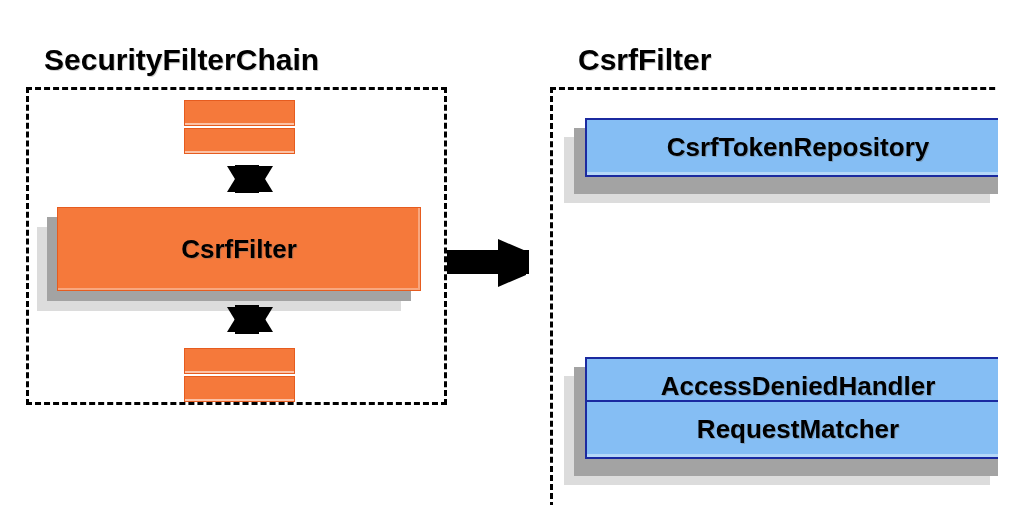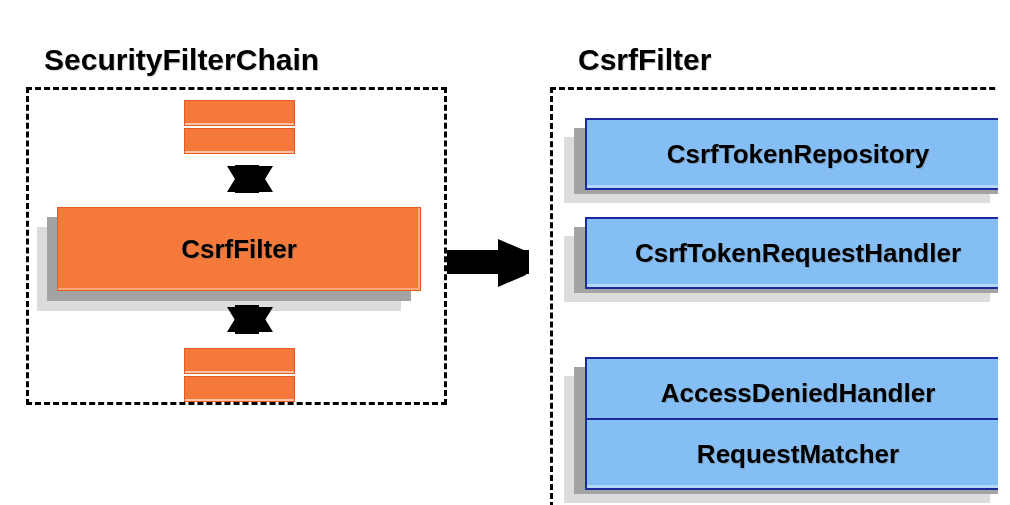--- a/index.html
+++ b/index.html
@@ -99,32 +99,32 @@
     position:absolute;right:0;top:0;width:0;height:0;
     border-top:12px solid transparent;border-bottom:12px solid transparent;
     border-left:28px solid var(--line-color);
   }
 
   
   .blue-item{position:absolute;left:540px;width:447px;height:85px;}
   .blue-item .sh-light{position:absolute;left:0;top:19px;width:426px;height:66px;}
   .blue-item .sh-mid{position:absolute;left:10px;top:10px;width:426px;height:66px;}
   .blue-item .blue-box{
-    position:absolute;left:21px;top:0;width:426px;height:72px;
+    position:absolute;left:21px;top:0;width:426px;height:59px;
     background:var(--blue-fill);
     border:2px solid var(--blue-border);
     display:flex;align-items:center;justify-content:center;
     font-size:26px;font-weight:bold;color:#000;
     text-shadow:1px 1px 0 rgba(110,110,110,.4);
     box-shadow:inset 0 -3px 0 rgba(255,255,255,.4);
   }
   .blue-item.i0{top:94px;}
   .blue-item.i1{top:193px;}
   .blue-item.i2{top:293px;margin-top:40px;}
-  .blue-item.i3{top:394px;}
+  .blue-item.i3{top:376px;}
 </style>
 </head>
 <body>
 
 <div class="stage">
 
   <div class="title left">SecurityFilterChain</div>
   <div class="title right">CsrfFilter</div>
 
   <div class="panel left"></div>
@@ -161,27 +161,20 @@
   <div class="panel right"></div>
 
   <div class="blue-item i0">
     <div class="shadow-rect light sh-light"></div>
     <div class="shadow-rect mid sh-mid"></div>
     <div class="blue-box">
       <span>CsrfTokenRepository</span>
     </div>
   </div>
 
-  <div class="blue-item i1">
-    <div class="shadow-rect light sh-light"></div>
-    <div class="shadow-rect mid sh-mid"></div>
-    <div class="blue-box">
-      <span>CsrfTokenRequestHandler</span>
-    </div>
-  </div>
 
   <div class="blue-item i2">
     <div class="shadow-rect light sh-light"></div>
     <div class="shadow-rect mid sh-mid"></div>
     <div class="blue-box">
       <span>AccessDeniedHandler</span>
     </div>
   </div>
 
   <div class="blue-item i3">

